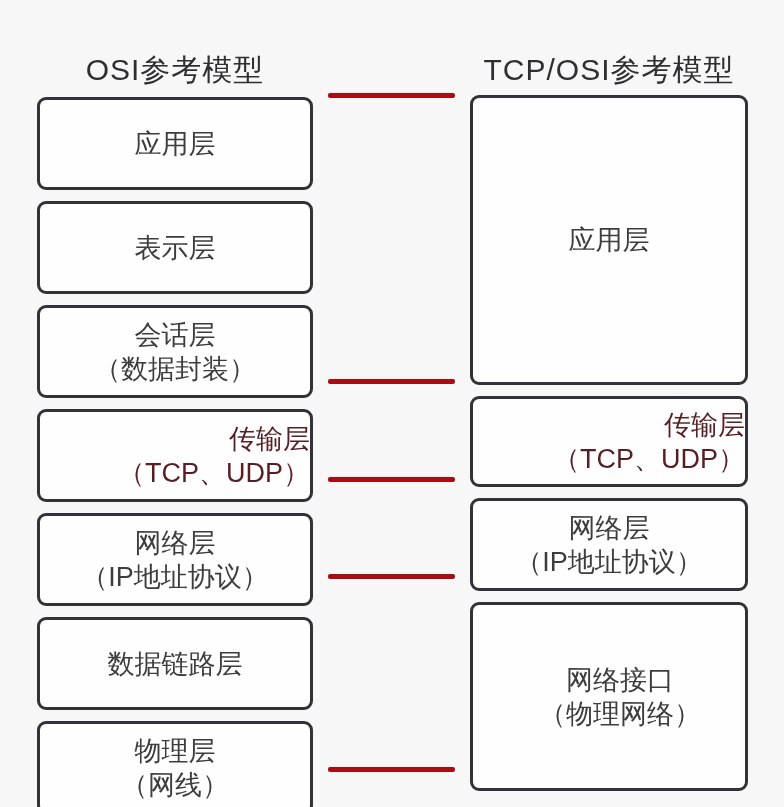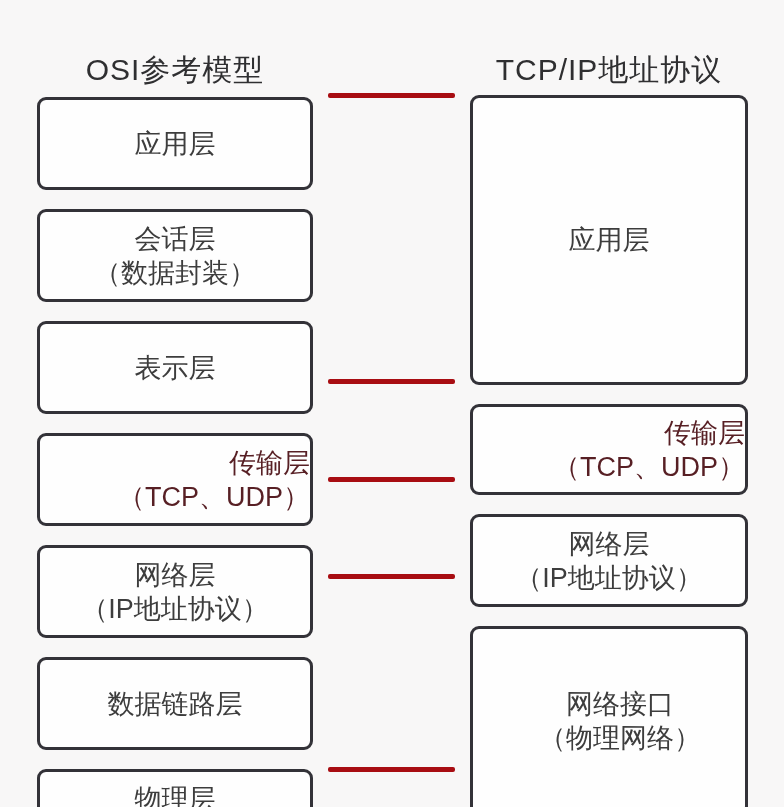--- a/index.html
+++ b/index.html
@@ -49,21 +49,21 @@
     border: 3px solid #333238;
     border-radius: 9px;
     display: flex;
     flex-direction: column;
     align-items: center;
     justify-content: center;
     text-align: center;
     color: #3d3d3d;
     font-size: 27px;
     line-height: 34px;
-    margin-bottom: 19px;
+    margin-bottom: 11px;
     flex: none;
   }
   .box:last-child { margin-bottom: 0; }
   .box.red { color: #571f24; align-items: flex-end; }
 
   
   #osi-column .box { height: 93px; }
 
   
   #tcpip-column .h-span3 { height: 290px; }
@@ -85,34 +85,34 @@
   #divider-4 { top: 574px; }
   #divider-5 { top: 767px; }
 </style>
 </head>
 <body>
 
 <div class="canvas">
 
   <div class="col-title" id="osi-title">OSI参考模型</div>
 
-  <div class="col-title" id="tcpip-title">TCP/IP地址协议</div>
+  <div class="col-title" id="tcpip-title">TCP/OSI参考模型</div>
 
   <div class="column" id="osi-column">
     <div class="box">
       <div>应用层</div>
       <div></div>
     </div>
     <div class="box">
+      <div>表示层</div>
+      <div></div>
+    </div>
+    <div class="box">
       <div>会话层</div>
       <div>（数据封装）</div>
-    </div>
-    <div class="box">
-      <div>表示层</div>
-      <div></div>
     </div>
     <div class="box red">
       <div>传输层</div>
       <div>（TCP、UDP）</div>
     </div>
     <div class="box">
       <div>网络层</div>
       <div>（IP地址协议）</div>
     </div>
     <div class="box">

